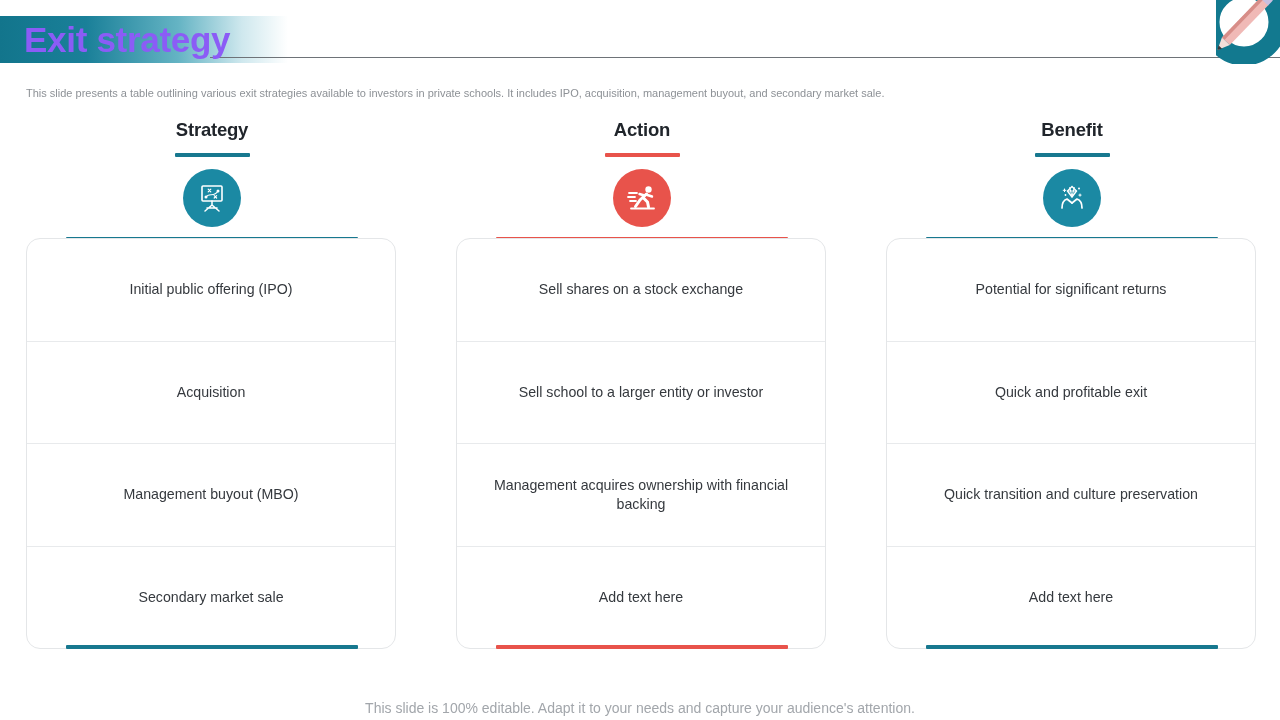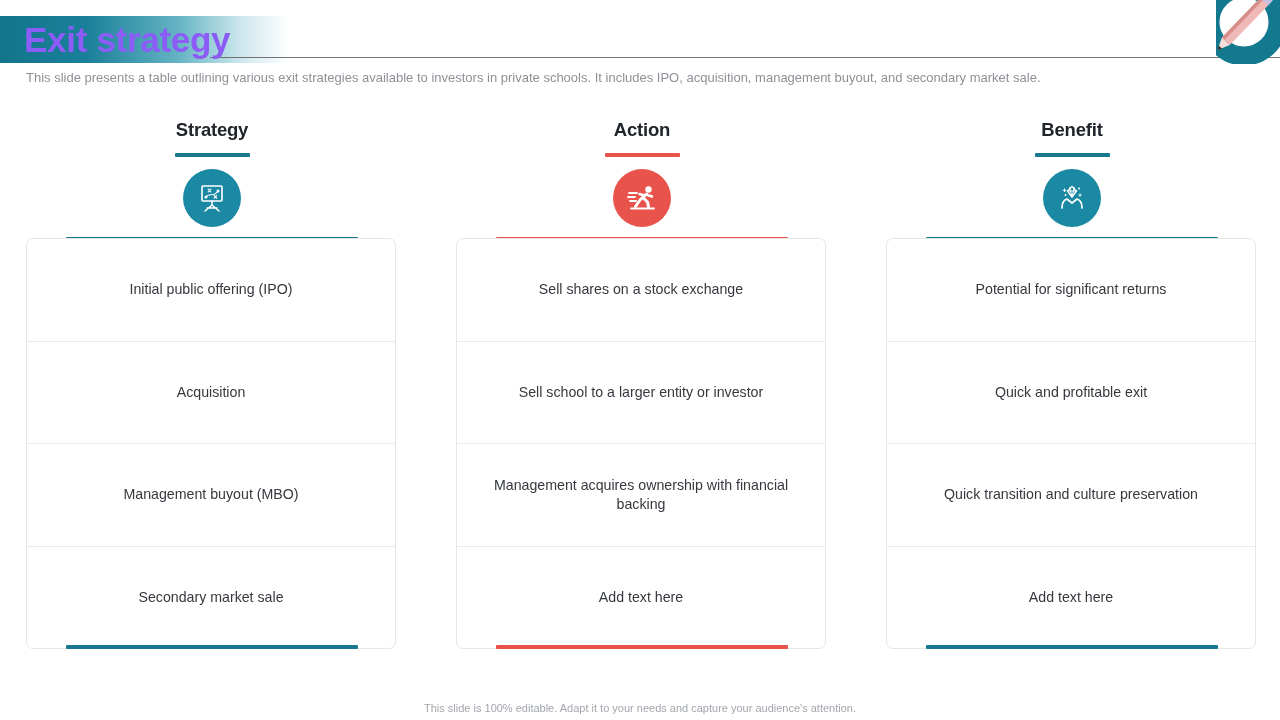--- a/index.html
+++ b/index.html
@@ -17,22 +17,22 @@
   }
   .title-text{
     position:absolute;left:24px;top:18px;width:420px;height:44px;
     font-size:35px;font-weight:bold;color:#8b5cf6;letter-spacing:-0.3px;
     line-height:44px;white-space:nowrap;
   }
   .header-rule{
     position:absolute;left:210px;top:57px;width:1070px;height:1px;background:#6e7378;
   }
   .subtitle{
-    position:absolute;left:26px;top:70px;width:1100px;
-    font-size:13px;color:#8d9196;line-height:15px;white-space:nowrap;
+    position:absolute;left:26px;top:86px;width:1100px;
+    font-size:11px;color:#8d9196;line-height:15px;white-space:nowrap;
   }
 
   
   .corner-deco{position:absolute;right:0;top:0;width:64px;height:64px;overflow:hidden;}
   .corner-deco svg{position:absolute;right:-16px;top:-18px;}
 
   
   .columns{position:absolute;left:0;top:118px;width:1116px;height:540px;}
   .col{position:absolute;top:0;width:372px;}
   .col-1{left:26px;}
@@ -52,37 +52,37 @@
   }
 
   .accent-bar{
     position:absolute;left:40px;width:292px;height:4px;border-radius:1px;
   }
   .accent-top{top:119px;}
   .accent-bottom{top:527px;}
 
   .card{
     position:absolute;left:0;top:120px;width:370px;height:411px;
-    border:1px solid #e4e6e8;border-radius:7px;background:#ffffff;
+    border:1px solid #e4e6e8;border-radius:14px;background:#ffffff;
     box-sizing:border-box;overflow:hidden;
   }
   .cell{
     height:102.5px;display:flex;align-items:center;justify-content:center;
     box-sizing:border-box;padding:4px 16px;
     border-bottom:1px solid #e8eaec;
   }
   .cell:last-child{border-bottom:none;}
   .cell-text{
     font-size:14.2px;color:#35393e;text-align:center;line-height:19px;
   }
 
   
   .footer{
     position:absolute;left:0;top:700px;width:1280px;text-align:center;
-    font-size:11px;color:#a2a6ab;line-height:16px;
+    font-size:14px;color:#a2a6ab;line-height:16px;
   }
 </style>
 </head>
 <body>
 
 <div class="slide">
 
   <div class="title-bar"></div>
   <div class="header-rule"></div>
   <div class="title-text">Exit strategy</div>

